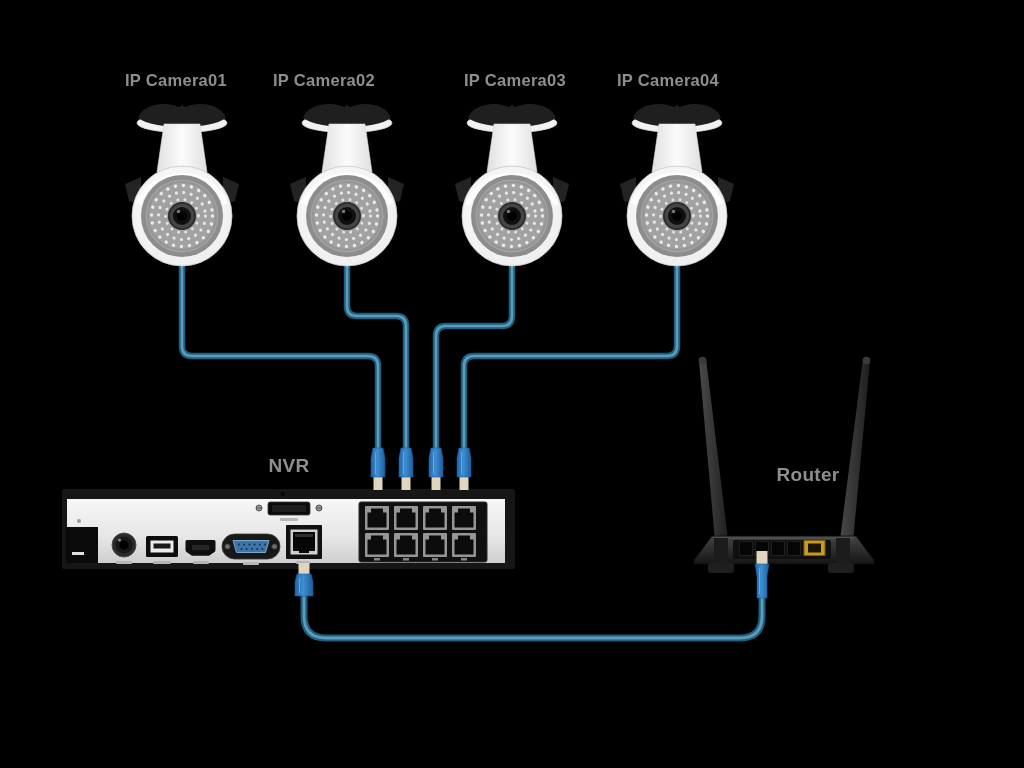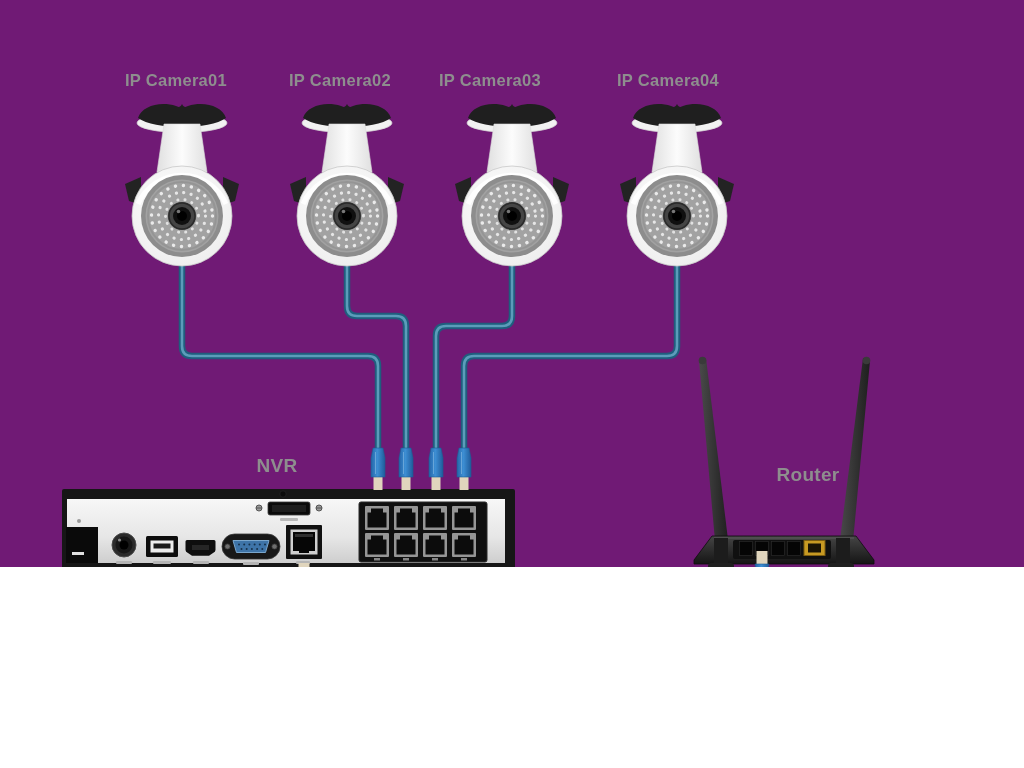--- a/index.html
+++ b/index.html
@@ -1,17 +1,17 @@
 <!DOCTYPE html>
 <html><head>
 <meta charset="utf-8">
 <style>
   html,body{margin:0;padding:0;background:#ffffff;}
   .stage{
-    position:relative;width:1024px;height:567px;background:#701a75;overflow:hidden;
+    position:relative;width:1024px;height:768px;background:#000000;overflow:hidden;
     font-family:"Liberation Sans", sans-serif;
   }
   .stage svg{position:absolute;left:0;top:0;}
   .lbl{
     position:absolute;transform:translateX(-50%);
     color:#8e8e8e;font-weight:bold;white-space:nowrap;letter-spacing:.3px;
     -webkit-user-select:none;user-select:none;
   }
   .lbl.cam{font-size:16.5px;top:71px;}
   .lbl.device{font-size:19px;}
@@ -271,19 +271,19 @@
     </g>
   </g>
 
   <use href="#ipcam" transform="translate(122,96)"></use>
   <use href="#ipcam" transform="translate(287,96)"></use>
   <use href="#ipcam" transform="translate(452,96)"></use>
   <use href="#ipcam" transform="translate(617,96)"></use>
 </svg>
 
 <div class="lbl cam" style="left:176px">IP Camera01</div>
-<div class="lbl cam" style="left:340px">IP Camera02</div>
-<div class="lbl cam" style="left:490px">IP Camera03</div>
+<div class="lbl cam" style="left:324px">IP Camera02</div>
+<div class="lbl cam" style="left:515px">IP Camera03</div>
 <div class="lbl cam" style="left:668px">IP Camera04</div>
-<div class="lbl device" style="left:277px;top:455px">NVR</div>
+<div class="lbl device" style="left:289px;top:455px">NVR</div>
 <div class="lbl device" style="left:808px;top:464px">Router</div>
 
 </div>
 
 </body></html>

